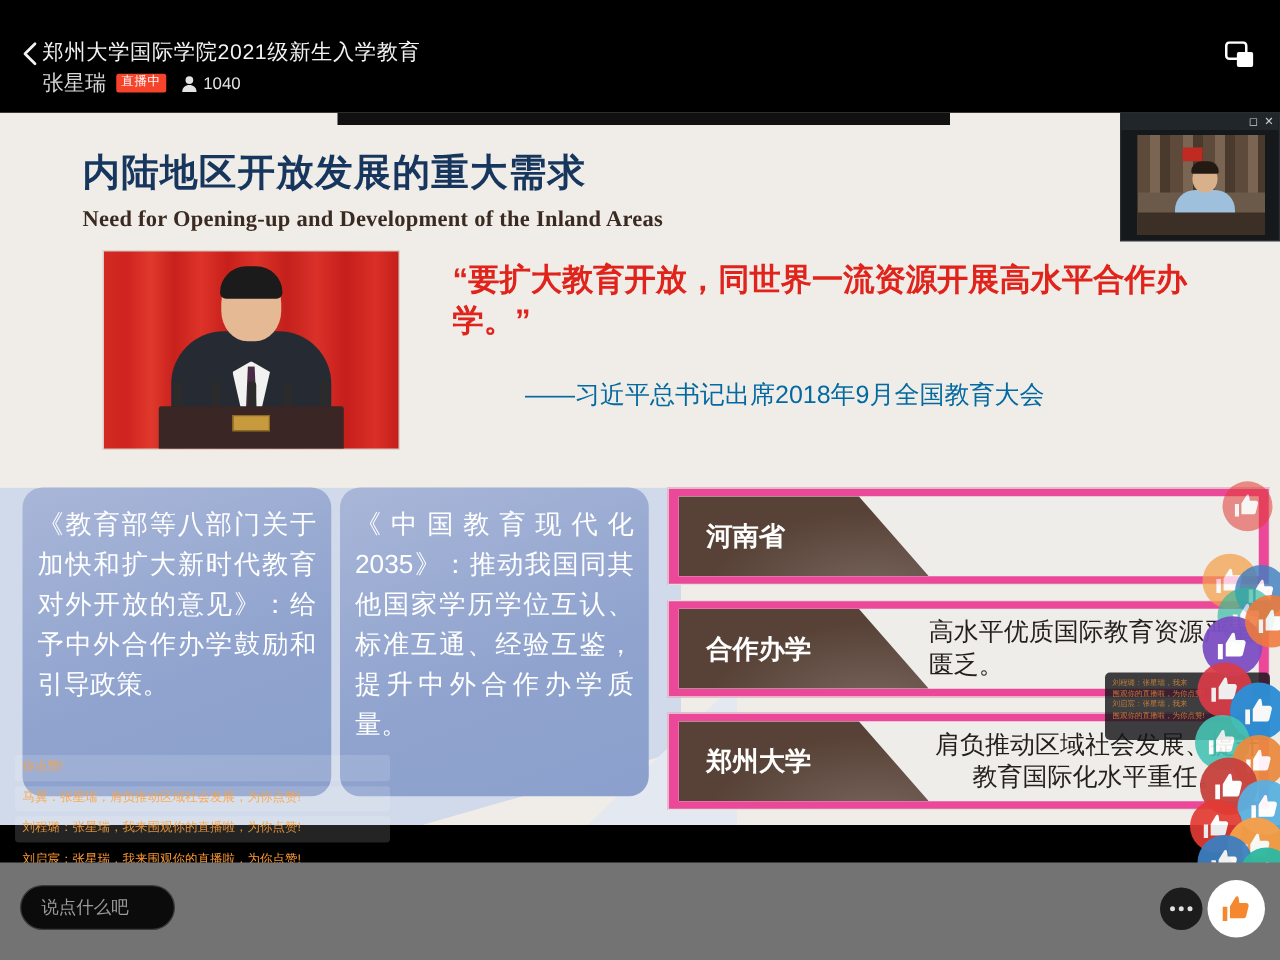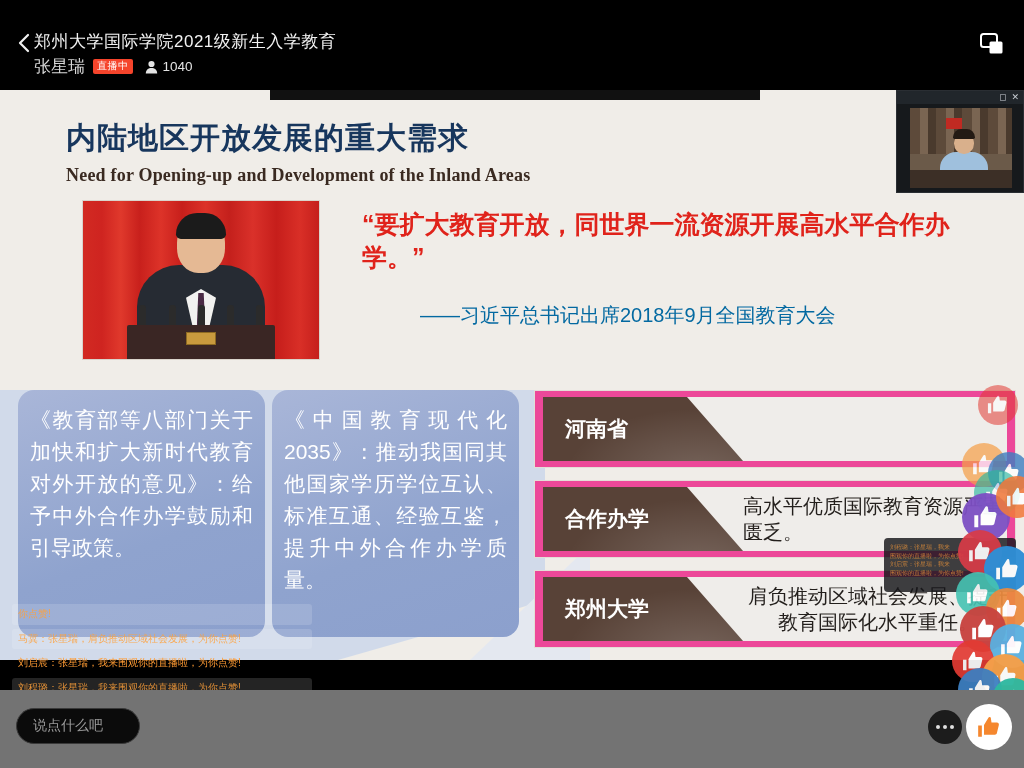--- a/index.html
+++ b/index.html
@@ -221,22 +221,22 @@
   <div class="chat-float">
     <div>刘程璐：张星瑞，我来</div>
     <div>围观你的直播啦，为你点赞!</div>
     <div>刘启宸：张星瑞，我来</div>
     <div>围观你的直播啦，为你点赞!</div>
   </div>
 
   <div class="chat">
     <div class="chat-msg faded">你点赞!</div>
     <div class="chat-msg faded">马冀：张星瑞，肩负推动区域社会发展，为你点赞!</div>
+    <div class="chat-msg faded">刘程璐：张星瑞，我来围观你的直播啦，为你点赞!</div>
     <div class="chat-msg last">刘启宸：张星瑞，我来围观你的直播啦，为你点赞!</div>
-    <div class="chat-msg faded">刘程璐：张星瑞，我来围观你的直播啦，为你点赞!</div>
   </div>
 
   <div id="reactions">
       <div class="reaction" style="left: 978px; top: 385px; width: 40px; height: 40px; background: rgb(226, 59, 51); opacity: 0.55;">
         <svg viewBox="0 0 24 24">
           <path d="M2 10.5h3.4V21H2zM7.4 10.2l4.2-6.9c.5-.9 1.9-.6 2.1.4l.6 4.1h5c1.2 0 2.1 1.1 1.8 2.3l-1.8 7.5c-.2.9-1 1.5-1.9 1.5H7.4z" fill="#ffffff"></path>
         </svg>
       </div>
       <div class="reaction" style="left: 962px; top: 443px; width: 44px; height: 44px; background: rgb(245, 160, 74); opacity: 0.72;">
         <svg viewBox="0 0 24 24">

